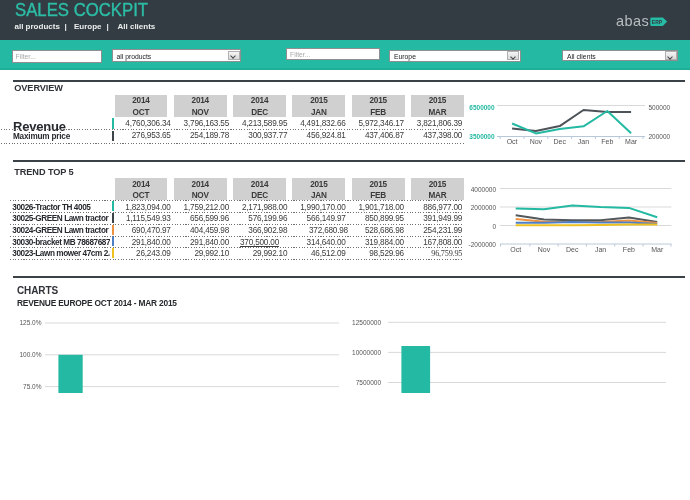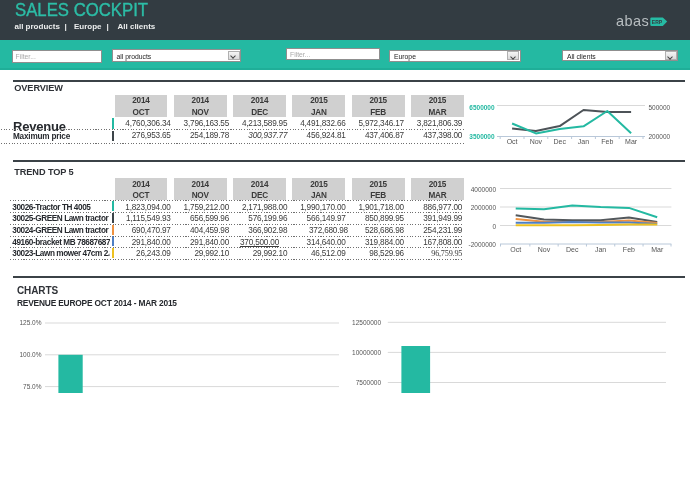--- a/index.html
+++ b/index.html
@@ -66,21 +66,21 @@
 <div class="mark" style="left:111.8px;top:118.4px;height:10.4px;background:#24b9a2;"></div>
 <div class="mark" style="left:111.8px;top:130.9px;height:10.1px;background:#3c4449;"></div>
 <div class="num" style="left:112.7px;top:119.0px;width:58px;">4,760,306.34</div>
 <div class="num" style="left:171.0px;top:119.0px;width:58px;">3,796,163.55</div>
 <div class="num" style="left:229.3px;top:119.0px;width:58px;">4,213,589.95</div>
 <div class="num" style="left:287.6px;top:119.0px;width:58px;">4,491,832.66</div>
 <div class="num" style="left:345.9px;top:119.0px;width:58px;">5,972,346.17</div>
 <div class="num" style="left:404.2px;top:119.0px;width:58px;">3,821,806.39</div>
 <div class="num" style="left:112.7px;top:131.4px;width:58px;">276,953.65</div>
 <div class="num" style="left:171.0px;top:131.4px;width:58px;text-align:right;">254,189.78</div>
-<div class="num" style="left:229.3px;top:131.4px;width:58px;font-style:italic;">300,937.77</div>
+<div class="num" style="left:229.3px;top:131.4px;width:58px;">300,937.77</div>
 <div class="num" style="left:287.6px;top:131.4px;width:58px;">456,924.81</div>
 <div class="num" style="left:345.9px;top:131.4px;width:58px;">437,406.87</div>
 <div class="num" style="left:404.2px;top:131.4px;width:58px;">437,398.00</div>
 <div class="dotline" style="left:1px;top:128.9px;width:463px;"></div>
 <div class="dotline" style="left:1px;top:142.9px;width:463px;"></div>
 <div class="abs" style="left:114.5px;top:178px;width:52.9px;height:22px;background:#d0d0d0;"></div>
 <div class="abs" style="left:114.5px;top:179.6px;width:52.9px;text-align:center;font-size:8.2px;letter-spacing:-0.2px;font-weight:bold;color:#3a3a3a;">2014</div>
 <div class="abs" style="left:114.5px;top:191.0px;width:52.9px;text-align:center;font-size:8.2px;letter-spacing:-0.2px;font-weight:bold;color:#3a3a3a;">OCT</div>
 <div class="abs" style="left:173.8px;top:178px;width:52.9px;height:22px;background:#d0d0d0;"></div>
 <div class="abs" style="left:173.8px;top:179.6px;width:52.9px;text-align:center;font-size:8.2px;letter-spacing:-0.2px;font-weight:bold;color:#3a3a3a;">2014</div>
@@ -114,21 +114,21 @@
 <div class="num" style="left:345.9px;top:214.3px;width:58px;">850,899.95</div>
 <div class="num" style="left:404.2px;top:214.3px;width:58px;">391,949.99</div>
 <div class="abs" style="left:12.3px;top:226.1px;width:98px;overflow:hidden;white-space:nowrap;font-size:8.2px;letter-spacing:-0.42px;font-weight:bold;color:#26292e;">30024-GREEN Lawn tractor TA 102</div>
 <div class="mark" style="left:111.8px;top:224.6px;height:10.2px;background:#ef9240;"></div>
 <div class="num" style="left:112.7px;top:226.0px;width:58px;">690,470.97</div>
 <div class="num" style="left:171.0px;top:226.0px;width:58px;">404,459.98</div>
 <div class="num" style="left:229.3px;top:226.0px;width:58px;">366,902.98</div>
 <div class="num" style="left:285px;top:226.0px;width:58px;padding-left:24px;">372,680.98</div>
 <div class="num" style="left:345.9px;top:226.0px;width:58px;">528,686.98</div>
 <div class="num" style="left:404.2px;top:226.0px;width:58px;">254,231.99</div>
-<div class="abs" style="left:12.3px;top:237.8px;width:98px;overflow:hidden;white-space:nowrap;font-size:8.2px;letter-spacing:-0.42px;font-weight:bold;color:#26292e;">49160-bracket MB 78687687</div>
+<div class="abs" style="left:12.3px;top:237.8px;width:98px;overflow:hidden;white-space:nowrap;font-size:8.2px;letter-spacing:-0.42px;font-weight:bold;color:#26292e;">30030-bracket MB 78687687</div>
 <div class="mark" style="left:111.8px;top:236.2px;height:10.2px;background:#4e7fc4;"></div>
 <div class="num" style="left:112.7px;top:237.7px;width:58px;">291,840.00</div>
 <div class="num" style="left:171.0px;top:237.7px;width:58px;">291,840.00</div>
 <div class="num" style="left:221px;top:237.7px;width:58px;text-decoration:underline;">370,500.00</div>
 <div class="num" style="left:287.6px;top:237.7px;width:58px;">314,640.00</div>
 <div class="num" style="left:345.9px;top:237.7px;width:58px;">319,884.00</div>
 <div class="num" style="left:404.2px;top:237.7px;width:58px;">167,808.00</div>
 <div class="abs" style="left:12.3px;top:249.4px;width:98px;overflow:hidden;white-space:nowrap;font-size:8.2px;letter-spacing:-0.42px;font-weight:bold;color:#26292e;">30023-Lawn mower 47cm 2.8 hp engine</div>
 <div class="mark" style="left:111.8px;top:247.9px;height:10.2px;background:#edc120;"></div>
 <div class="num" style="left:112.7px;top:249.4px;width:58px;">26,243.09</div>

